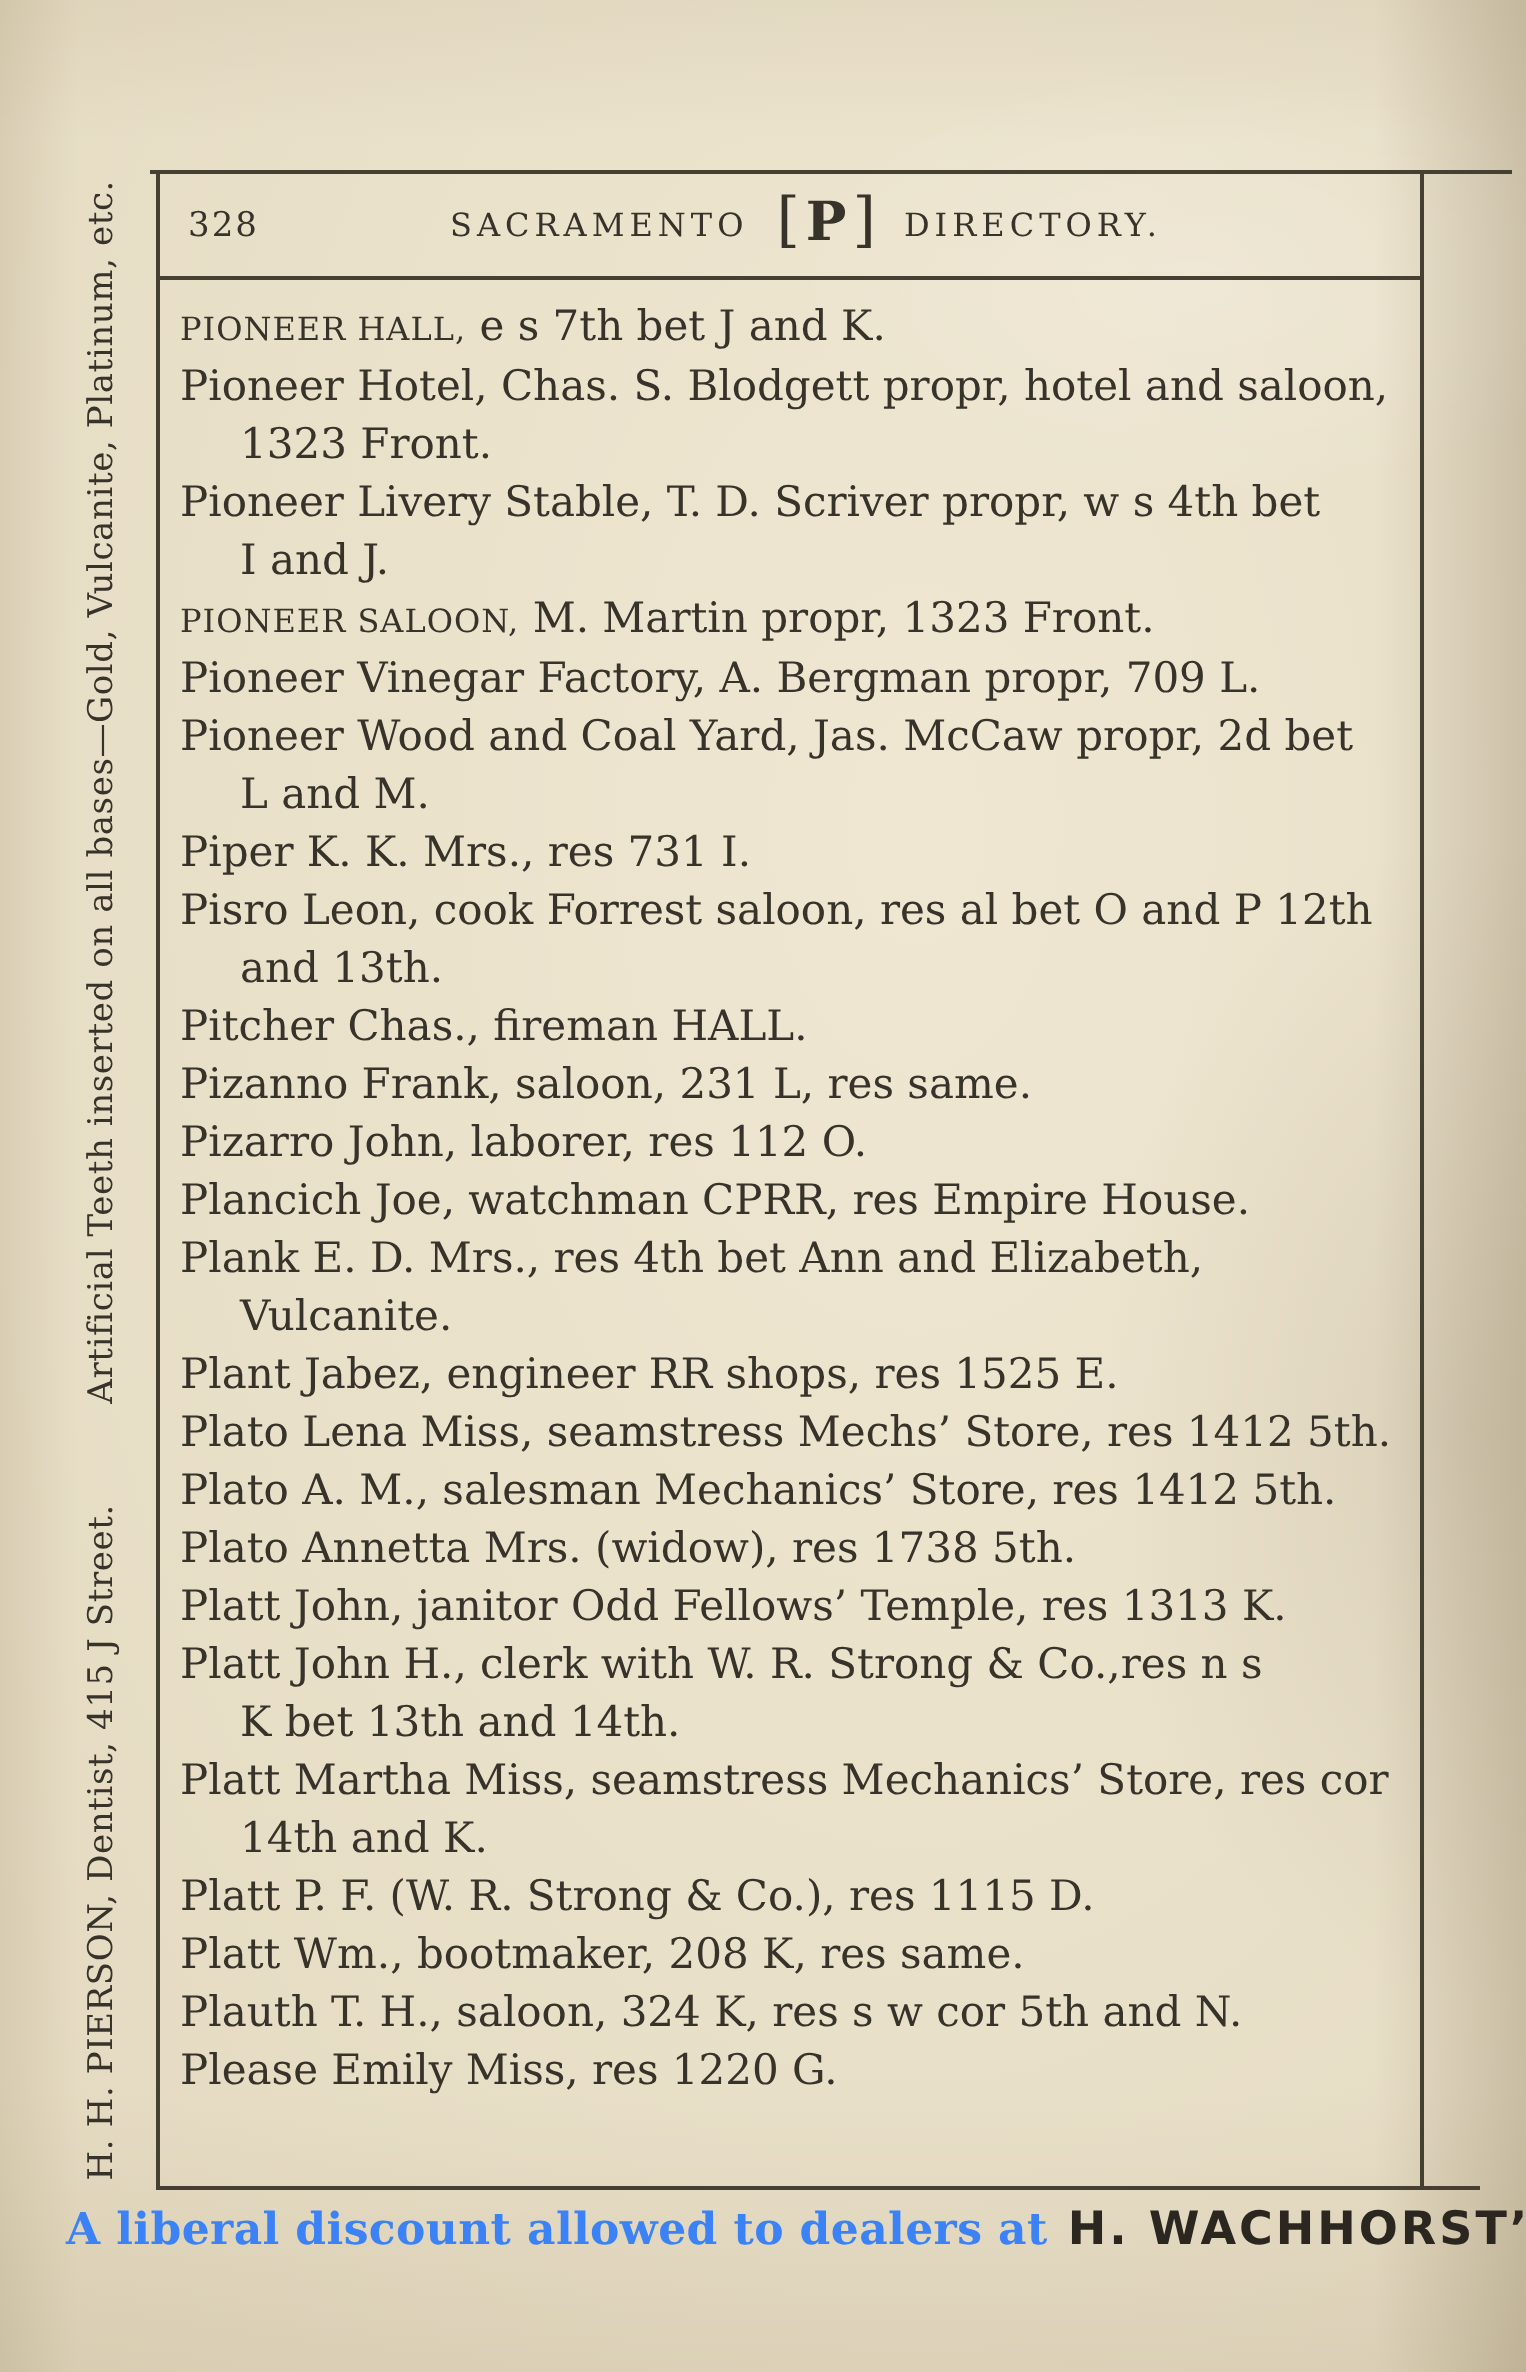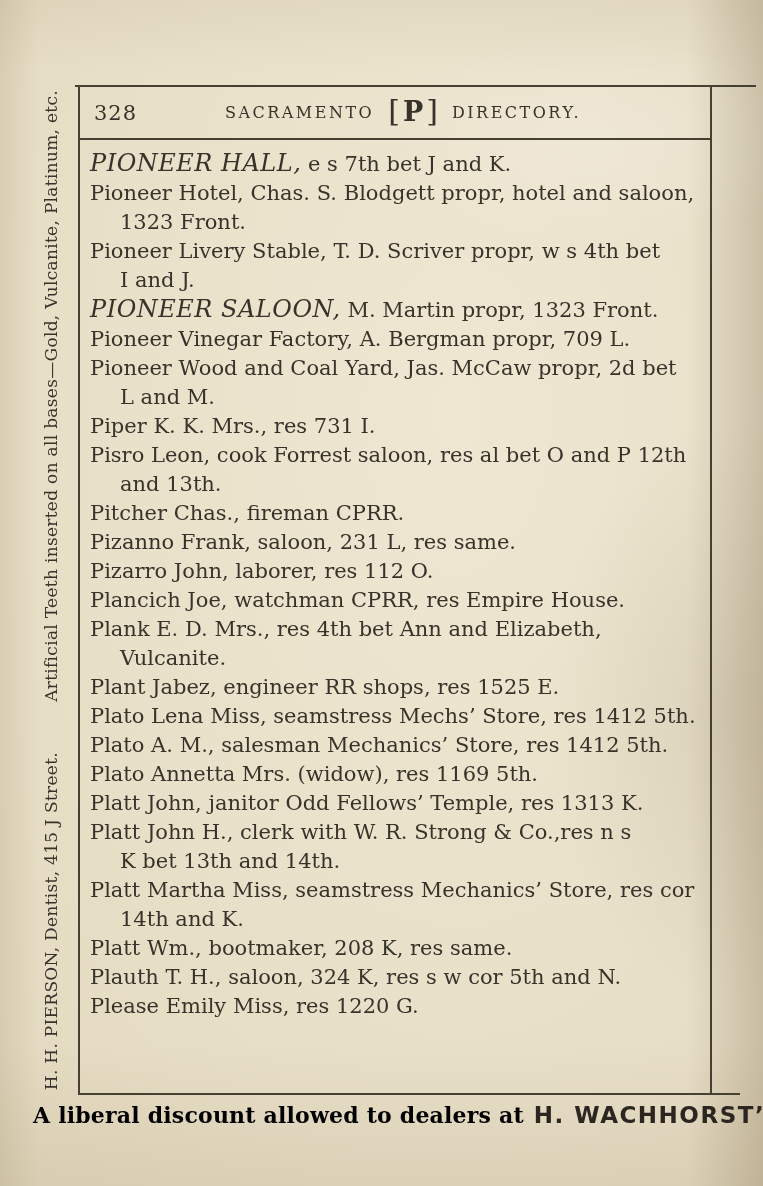--- a/index.html
+++ b/index.html
@@ -35,46 +35,46 @@
     box-sizing:border-box;
   }
   .bottom-rule{position:absolute;left:78px;top:1093px;width:662px;height:2px;background:#464033;}
 
   
   .running-head{
     position:relative;height:51px;border-bottom:2px solid #464033;
     display:flex;align-items:center;justify-content:center;
   }
   .pagenum{position:absolute;left:14px;top:50%;transform:translateY(-50%);
-    font-size:21px;letter-spacing:1px;}
+    font-size:17px;letter-spacing:1px;}
   .head-center{display:flex;align-items:center;font-size:16px;letter-spacing:2.5px;margin-left:16px;}
   .bracket{font-size:30px;font-weight:normal;letter-spacing:0;line-height:1;position:relative;top:-2px;}
   .bracket.l{margin-left:14px;}
   .bracket.r{margin-right:14px;}
   .section-letter{font-size:27px;font-weight:bold;letter-spacing:0;line-height:1;margin:0 3px;position:relative;top:-1px;}
 
   
   .entries{padding:9px 4px 0 10px;font-size:21px;line-height:29px;}
   .entry{margin:0;white-space:pre;padding-left:30px;text-indent:-30px;}
-  .entry .lead{font-size:24px;letter-spacing:0.5px;font-style:italic;}
+  .entry .lead{font-size:16px;letter-spacing:0.5px;}
 
   
   .sidebar{
     position:absolute;left:28px;top:90px;height:1000px;width:46px;
     display:flex;flex-direction:column;justify-content:space-between;align-items:center;
     font-size:17px;letter-spacing:0.3px;
   }
   .vert{writing-mode:vertical-rl;transform:rotate(180deg);white-space:nowrap;}
 
   
   .footer{
     position:absolute;left:33px;top:1102px;right:6px;
     display:flex;align-items:baseline;gap:10px;white-space:nowrap;
   }
-  .footer-text{font-size:22px;font-weight:bold;letter-spacing:0.2px;color:#000000;}
+  .footer-text{font-size:22px;font-weight:bold;letter-spacing:0.2px;color:#3b82f6;}
   .footer-brand{font-family:"DejaVu Sans","Liberation Sans",sans-serif;font-weight:bold;
     font-size:23px;letter-spacing:1.5px;color:#2b2620;}
 </style>
 </head>
 <body>
 
 <div class="noise"></div>
 
 <div class="banner">
 </div>
@@ -102,35 +102,36 @@
 1323 Front.</span></p>
       <p class="entry"><span>Pioneer Livery Stable, T. D. Scriver propr, w s 4th bet
 I and J.</span></p>
       <p class="entry"><span class="lead">PIONEER SALOON,</span><span> M. Martin propr, 1323 Front.</span></p>
       <p class="entry"><span>Pioneer Vinegar Factory, A. Bergman propr, 709 L.</span></p>
       <p class="entry"><span>Pioneer Wood and Coal Yard, Jas. McCaw propr, 2d bet
 L and M.</span></p>
       <p class="entry"><span>Piper K. K. Mrs., res 731 I.</span></p>
       <p class="entry"><span>Pisro Leon, cook Forrest saloon, res al bet O and P 12th
 and 13th.</span></p>
-      <p class="entry"><span>Pitcher Chas., fireman CPRR.</span></p>
+      <p class="entry"><span>Pitcher Chas., fireman HALL.</span></p>
       <p class="entry"><span>Pizanno Frank, saloon, 231 L, res same.</span></p>
       <p class="entry"><span>Pizarro John, laborer, res 112 O.</span></p>
       <p class="entry"><span>Plancich Joe, watchman CPRR, res Empire House.</span></p>
       <p class="entry"><span>Plank E. D. Mrs., res 4th bet Ann and Elizabeth,
 Vulcanite.</span></p>
       <p class="entry"><span>Plant Jabez, engineer RR shops, res 1525 E.</span></p>
       <p class="entry"><span>Plato Lena Miss, seamstress Mechs’ Store, res 1412 5th.</span></p>
       <p class="entry"><span>Plato A. M., salesman Mechanics’ Store, res 1412 5th.</span></p>
-      <p class="entry"><span>Plato Annetta Mrs. (widow), res 1169 5th.</span></p>
+      <p class="entry"><span>Plato Annetta Mrs. (widow), res 1738 5th.</span></p>
       <p class="entry"><span>Platt John, janitor Odd Fellows’ Temple, res 1313 K.</span></p>
       <p class="entry"><span>Platt John H., clerk with W. R. Strong &amp; Co.,res n s
 K bet 13th and 14th.</span></p>
       <p class="entry"><span>Platt Martha Miss, seamstress Mechanics’ Store, res cor
 14th and K.</span></p>
+      <p class="entry"><span>Platt P. F. (W. R. Strong &amp; Co.), res 1115 D.</span></p>
       <p class="entry"><span>Platt Wm., bootmaker, 208 K, res same.</span></p>
       <p class="entry"><span>Plauth T. H., saloon, 324 K, res s w cor 5th and N.</span></p>
       <p class="entry"><span>Please Emily Miss, res 1220 G.</span></p>
     </div>
 </div>
 <div class="bottom-rule"></div>
 
 <div class="footer">
   <span class="footer-text">A liberal discount allowed to dealers at</span>
   <span class="footer-brand">H. WACHHORST’S</span>

